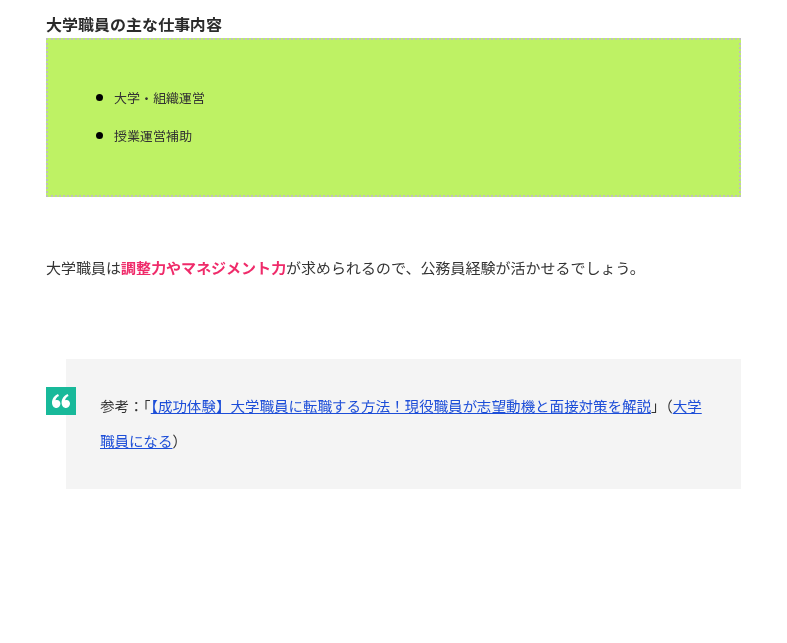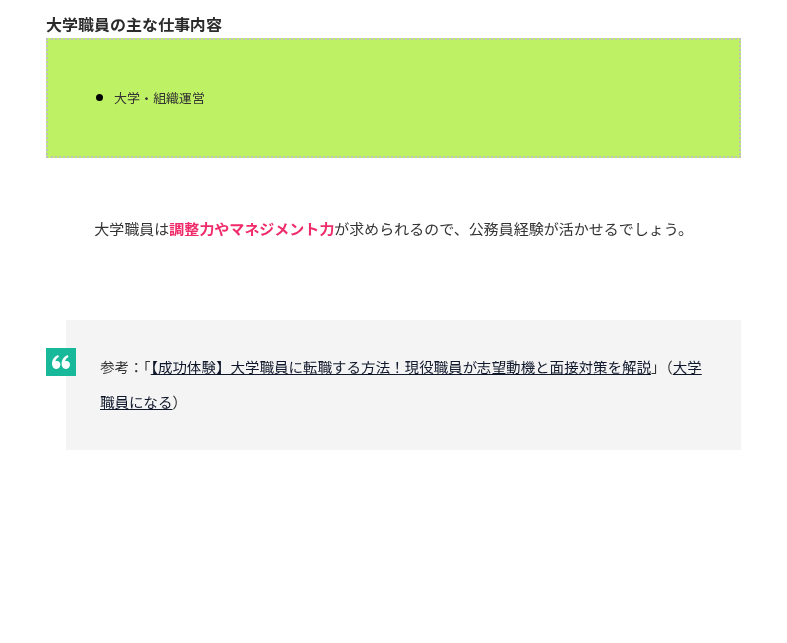--- a/index.html
+++ b/index.html
@@ -39,21 +39,20 @@
     width: 7px;
     height: 7px;
     border-radius: 50%;
     background: #000;
   }
   .paragraph {
     margin-top: 50px;
     font-size: 15px;
     line-height: 2.8;
     color: #333;
-    text-align: center;
   }
   .highlight {
     color: #ef2b6a;
     font-weight: 700;
   }
   .quote-wrap {
     margin-top: 70px;
     position: relative;
   }
   .quote-badge {
@@ -70,32 +69,33 @@
   .quote-badge svg { display:block; }
   .quote-body {
     margin-left: 20px;
     background: #f4f4f4;
     padding: 30px 30px 30px 34px;
     font-size: 14.5px;
     line-height: 2.4;
     color: #333;
   }
   .quote-body a {
-    color: #0f172a;
+    color: #1d4ed8;
     text-decoration: underline;
   }
 </style>
 </head>
 <body>
 
 <h3 class="heading">大学職員の主な仕事内容</h3>
 
 <div class="dashed-box">
   <ul class="duties">
     <li>大学・組織運営</li>
+    <li>授業運営補助</li>
   </ul>
 </div>
 
 <p class="paragraph">
   <span>大学職員は</span><span class="highlight">調整力やマネジメント力</span><span>が求められるので、公務員経験が活かせるでしょう。</span>
 </p>
 
 <div class="quote-wrap">
   <div class="quote-badge">
     <svg width="18" height="14" viewBox="0 0 18 14" fill="#fff" aria-hidden="true">

